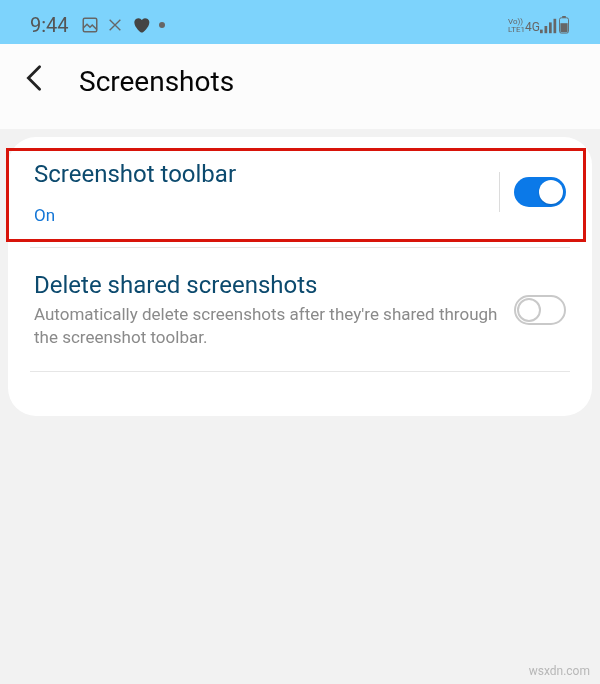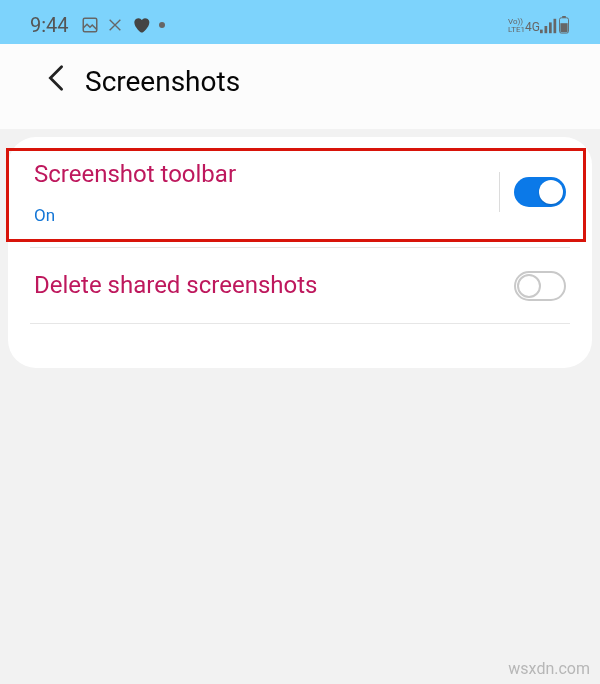--- a/index.html
+++ b/index.html
@@ -48,22 +48,22 @@
       display: flex;
       flex-direction: column;
       font-size: 8px;
       line-height: 8px;
       color: #666;
       text-align: left;
     }
     .header {
       display: flex;
       align-items: center;
-      padding: 20px 20px 30px 47px;
-      gap: 20px;
+      padding: 20px 20px 30px 25px;
+      gap: 36px;
       background: #fcfcfc;
     }
     .back-chevron {
       font-size: 28px;
       color: #222;
       cursor: pointer;
     }
     .header-title {
       font-size: 28px;
       color: #060606;
@@ -79,21 +79,21 @@
       display: flex;
       align-items: center;
       justify-content: space-between;
       padding: 22px 26px;
     }
     .setting-content {
       flex: 1;
     }
     .setting-title {
       font-size: 24px;
-      color: #be185d;
+      color: #0c4a6e;
       font-weight: 400;
       line-height: 1.3;
     }
     .setting-status {
       font-size: 17px;
       color: #1476d6;
       margin-top: 15px;
     }
     .setting-desc {
       font-size: 17px;
@@ -149,21 +149,21 @@
     }
     .highlight-box {
       position: absolute;
       border: 3px solid #d8140a;
       pointer-events: none;
     }
     .watermark {
       position: absolute;
       bottom: 6px;
       right: 10px;
-      font-size: 16px;
+      font-size: 12px;
       color: #b7b7b7;
     }
     .dot {
       width: 6px;
       height: 6px;
       background: #666;
       border-radius: 50%;
       display: inline-block;
     }
   </style>
@@ -237,20 +237,21 @@
         <div class="toggle-knob"></div>
       </div>
     </div>
   </div>
 
   <div class="row-divider"></div>
 
   <div class="setting-row">
     <div class="setting-content">
       <div class="setting-title">Delete shared screenshots</div>
+      <div class="setting-desc">Automatically delete screenshots after they're shared through the screenshot toolbar.</div>
     </div>
     <div class="toggle off">
       <div class="toggle-knob"></div>
     </div>
   </div>
 
   <div class="row-divider"></div>
 
   <div class="setting-row">
     <div class="setting-content">

